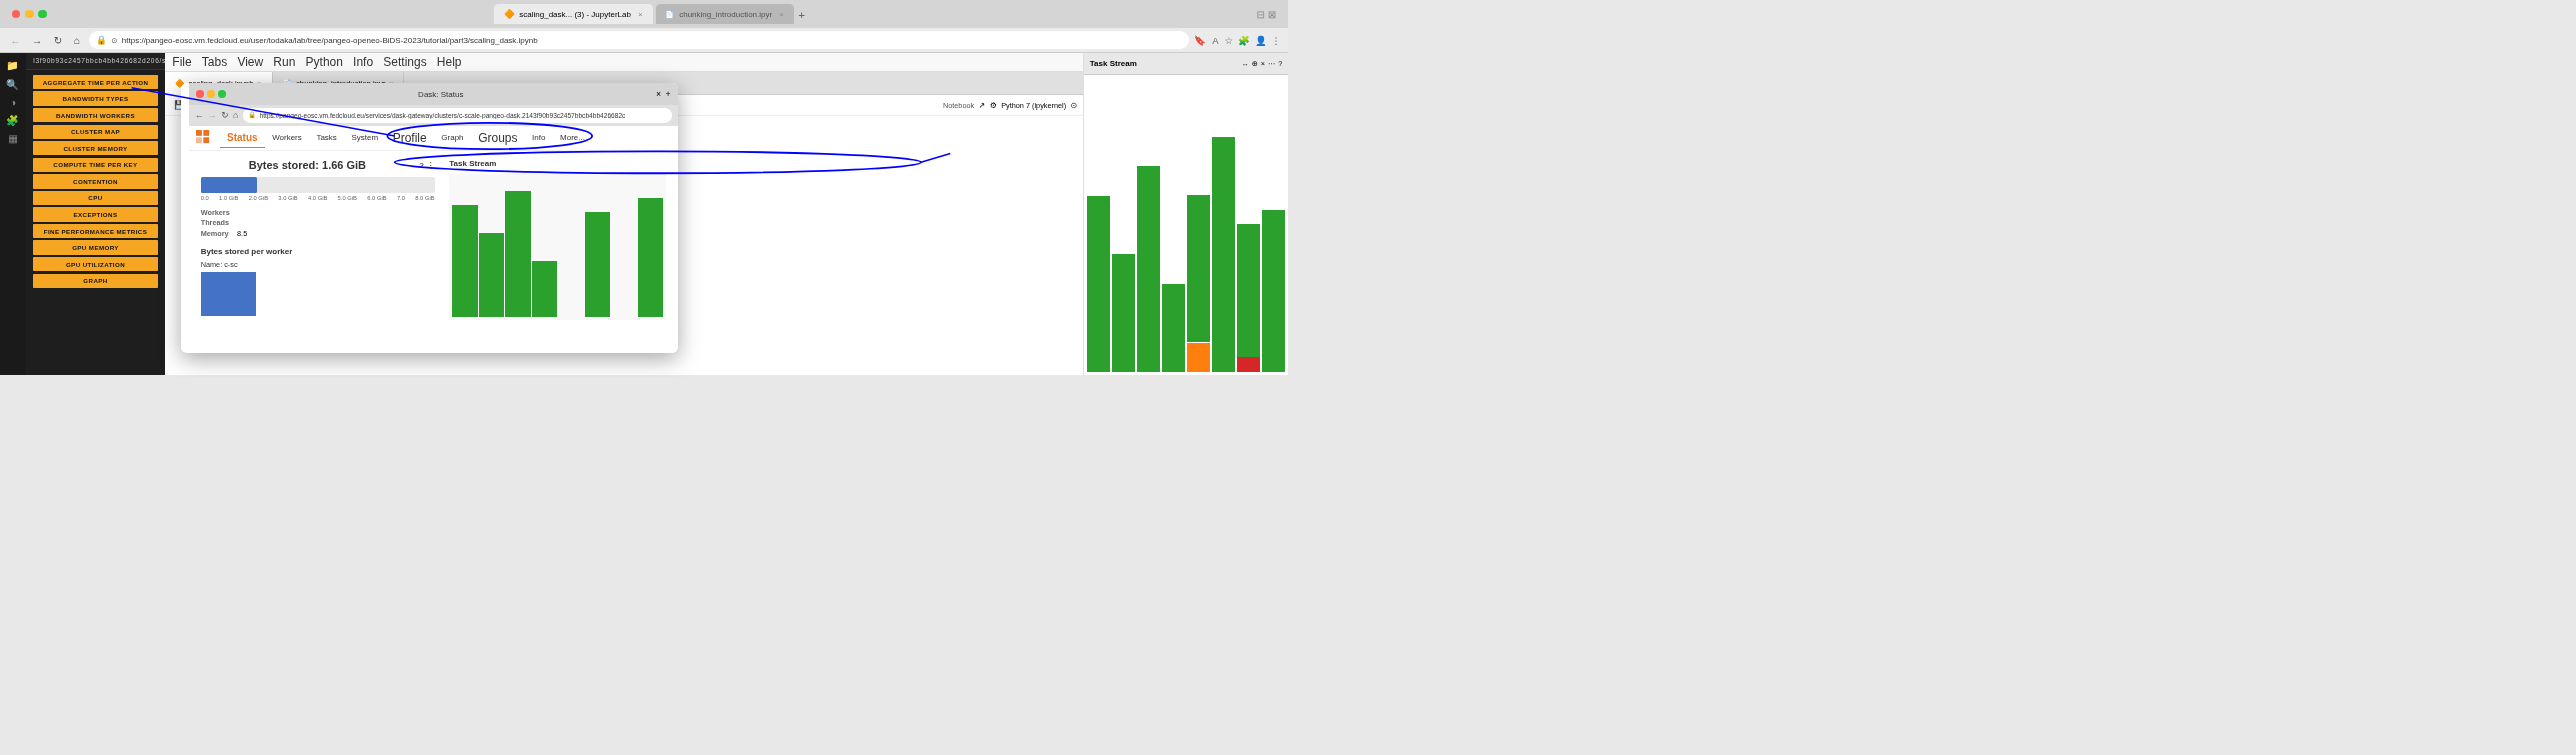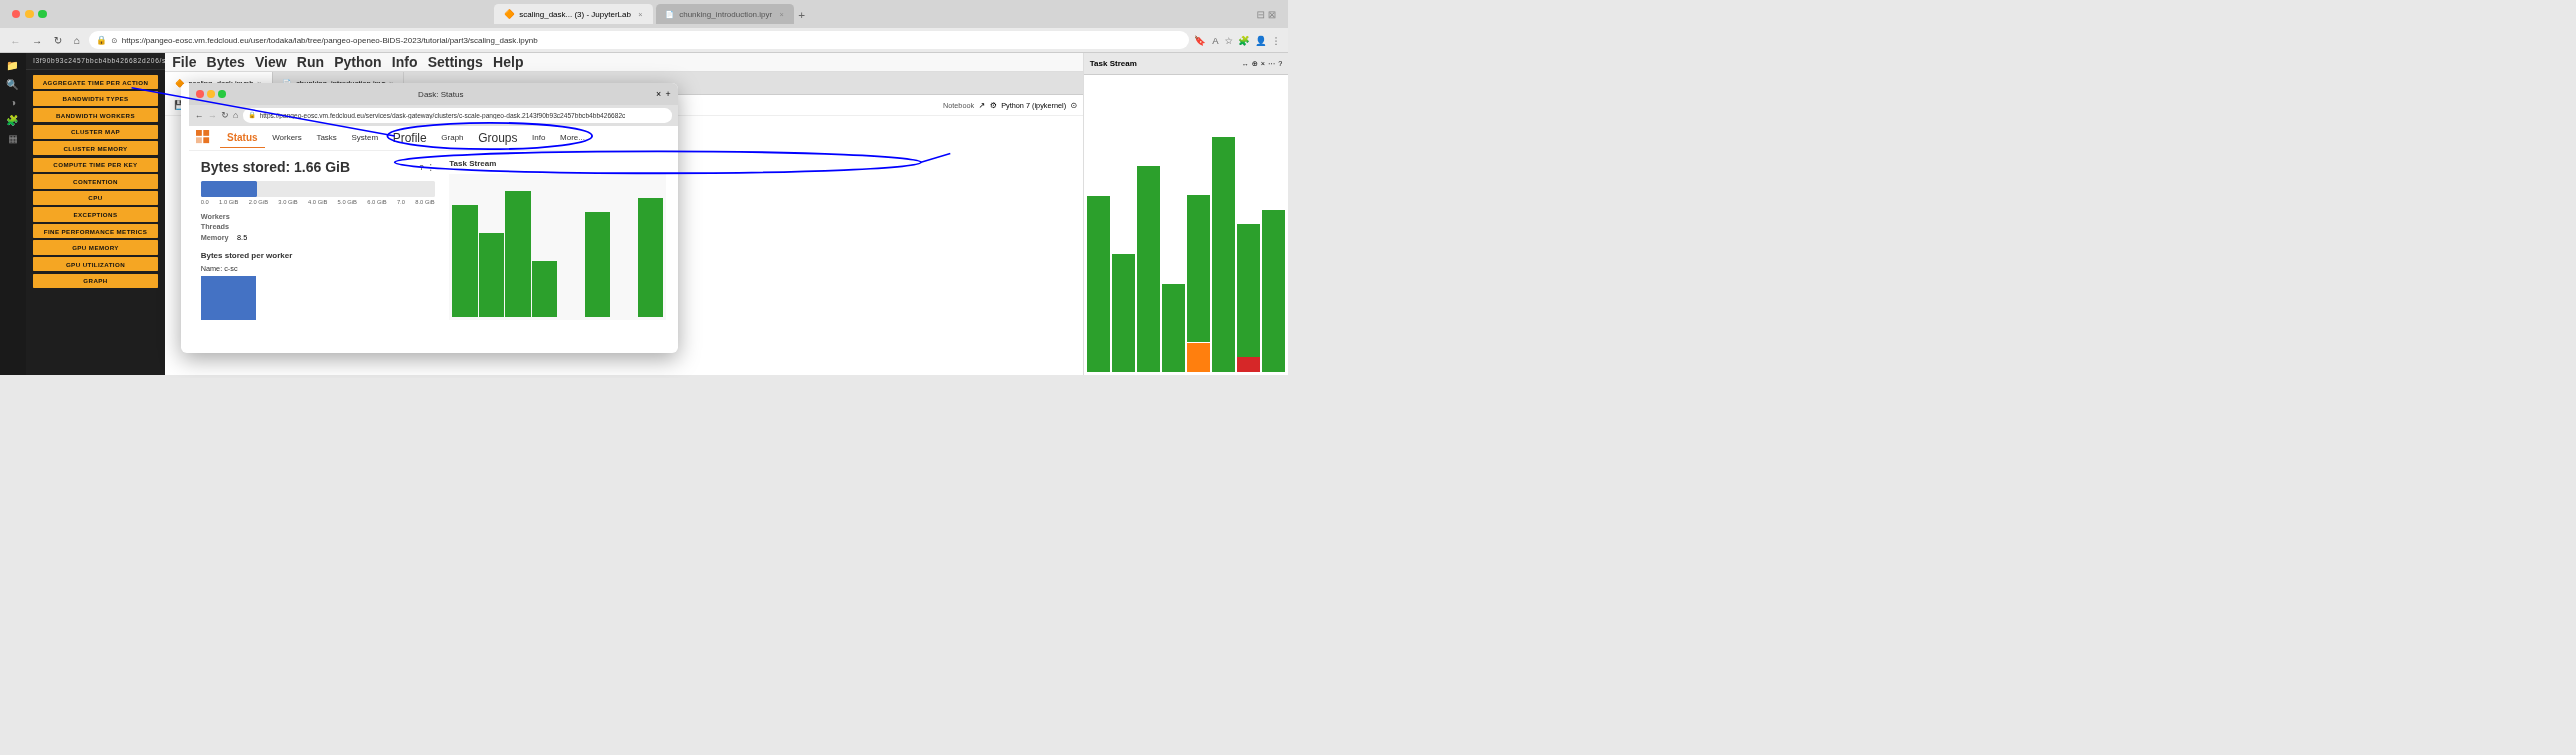--- a/index.html
+++ b/index.html
@@ -30,21 +30,21 @@
     .jup-outer { display: flex; height: 322px; }
     .jup-sidebar-icons { width: 26px; background: #1a1a1a; display: flex; flex-direction: column; align-items: center; padding-top: 7.3px; gap: 7.3px; }
     .jup-icon { font-size: 10.2px; color: #888; cursor: pointer; }
     .jup-icon.active { color: white; }
     .jup-panel { width: 139px; background: #1e1e1e; display: flex; flex-direction: column; }
     .jup-panel-header { color: #ccc; font-size: 7.3px; padding: 4.4px 7.3px; border-bottom: 0.7px solid #333; letter-spacing: 0.7px; }
     .jup-menu-list { padding: 2.9px 0; overflow-y: auto; flex: 1; }
     .jup-menu-item { background: #f5a623; color: #111; text-align: center; padding: 3.7px 4.4px; margin: 2.2px 7.3px; font-size: 6.2px; font-weight: 700; cursor: pointer; border-radius: 0.7px; letter-spacing: 0.4px; }
     .jup-content { flex: 1; display: flex; flex-direction: column; background: #f0f0f0; }
     .jup-menubar { display: flex; height: 19px; align-items: center; background: #f8f8f8; border-bottom: 0.7px solid #ddd; padding: 0 7.3px; gap: 10.2px; }
-    .jup-menubar-item { font-size: 14px; color: #333; cursor: pointer; font-weight: bold; }
+    .jup-menubar-item { font-size: 12px; color: #333; cursor: pointer; }
     .jup-tabs { display: flex; height: 23.4px; background: #e0e0e0; border-bottom: 0.7px solid #ccc; }
     .jup-tab { display: flex; align-items: center; height: 23.4px; padding: 0 10.2px; font-size: 7.7px; gap: 3.7px; border-right: 0.7px solid #ccc; cursor: pointer; }
     .jup-tab.active { background: white; }
     .jup-toolbar { display: flex; align-items: center; height: 20.5px; background: white; border-bottom: 0.7px solid #eee; padding: 0 5.8px; gap: 1.5px; }
     .jup-tbar-btn { font-size: 8.8px; color: #555; cursor: pointer; padding: 1.5px 3.7px; background: none; border: none; }
     .jup-notebook { flex: 1; background: white; padding: 11.7px 23.4px; overflow: hidden; }
     .jup-nb-title { font-size: 14px; font-weight: 600; color: #222; margin-bottom: 11.7px; }
     .jup-cell { display: flex; gap: 7.3px; }
     .jup-prompt { font-size: 7.3px; color: #777; padding-top: 2.9px; font-family: monospace; }
     .jup-code { font-family: monospace; font-size: 7.3px; color: #333; line-height: 1.5; }
@@ -123,21 +123,21 @@
           <div class="jup-menu-item">GPU MEMORY</div>
           <div class="jup-menu-item">GPU UTILIZATION</div>
           <div class="jup-menu-item">GRAPH</div>
         </div>
       </div>
 
       <div class="jup-content">
 
         <div class="jup-menubar">
           <span class="jup-menubar-item">File</span>
-          <span class="jup-menubar-item">Bytes</span>
+          <span class="jup-menubar-item">Tabs</span>
           <span class="jup-menubar-item">View</span>
           <span class="jup-menubar-item">Run</span>
           <span class="jup-menubar-item">Python</span>
           <span class="jup-menubar-item">Info</span>
           <span class="jup-menubar-item">Settings</span>
           <span class="jup-menubar-item">Help</span>
         </div>
 
         <div class="jup-tabs">
           <div class="jup-tab active">
@@ -273,21 +273,21 @@
       <div style="padding:4.4px 7.3px; font-size:8px; cursor:pointer; color:#333;">Graph</div>
       <div style="padding:4.4px 7.3px; font-size:12px; cursor:pointer; color:#333;">Groups</div>
       <div style="padding:4.4px 7.3px; font-size:8px; cursor:pointer; color:#333;">Info</div>
       <div style="padding:4.4px 7.3px; font-size:8px; cursor:pointer; color:#333;">More...</div>
     </div>
 
     <div style="display:flex; padding:8.8px 11.7px; gap:14.6px;">
 
       <div style="flex:1;">
         <div style="display:flex; align-items:center; justify-content:space-between; margin-bottom:5.8px;">
-          <span style="font-size:14px; font-weight:600; color:#333;">Bytes stored: 1.66 GiB</span>
+          <span style="font-size:11px; font-weight:600; color:#333;margin-left:48px;">Bytes stored: 1.66 GiB</span>
           <div style="display:flex; gap:2.9px;">
             <button style="background:none;border:none;font-size:8px;cursor:pointer;">?</button>
             <button style="background:none;border:none;font-size:8px;cursor:pointer;">⋮</button>
           </div>
         </div>
         <div style="background:#e8e8e8; height:16px; border-radius:1.5px; width:234px; position:relative;">
           <div style="background:#4472c4; height:100%; width:24%; border-radius:1.5px;"></div>
         </div>
         <div style="display:flex; justify-content:space-between; font-size:5.8px; color:#666; width:234px; margin-top:1.5px;">
           <span>0.0</span>

